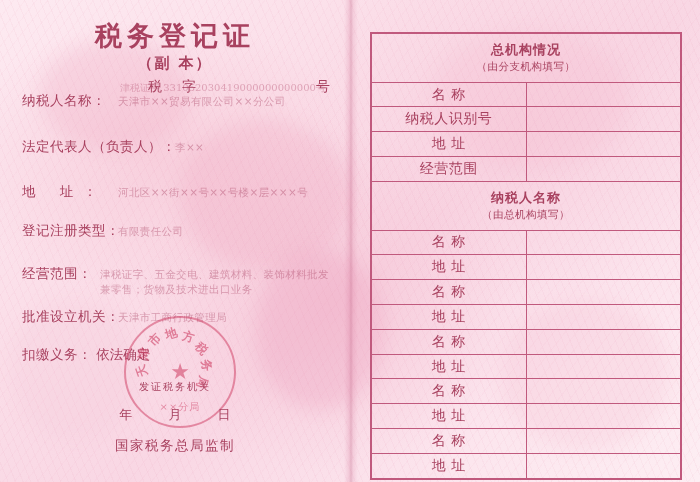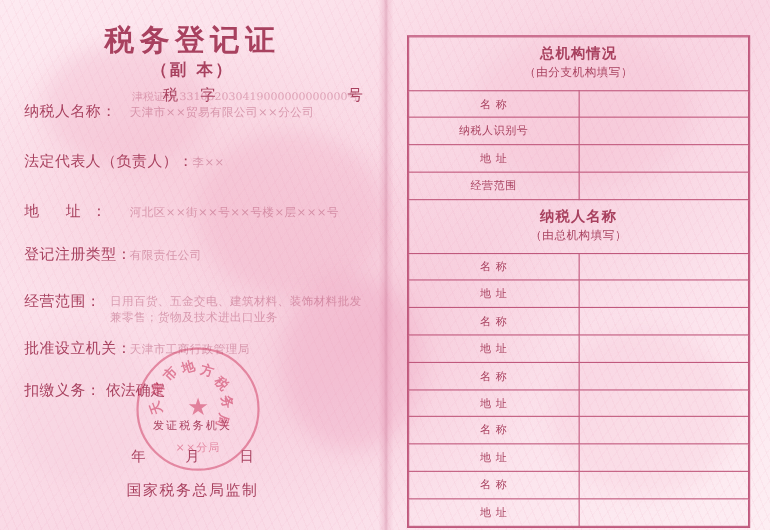--- a/index.html
+++ b/index.html
@@ -208,21 +208,21 @@
   }
   .tbl {
     width: 100%;
     height: 100%;
     border-collapse: collapse;
     table-layout: fixed;
     font-family: "DejaVu Serif", "Liberation Serif", serif;
   }
   .tbl td {
     border: 0.9px solid #c0597d;
-    font-size: 10px;
+    font-size: 14px;
     color: #a8415f;
     padding: 0;
     text-align: center;
     vertical-align: middle;
     height: 22px;
   }
   .tbl td.hdr {
     height: 44px;
     font-size: 13px;
     line-height: 17px;
@@ -285,21 +285,21 @@
     <div class="value" style="left:118px; top:186px;">河北区××街××号××号楼×层×××号</div>
 
     <div class="field" style="top:222px;">
       <span class="lab">登记注册类型：</span>
     </div>
     <div class="value" style="left:118px; top:225px;">有限责任公司</div>
 
     <div class="field" style="top:265px;">
       <span class="lab">经营范围：</span>
     </div>
-    <div class="value multi" style="left:100px; top:267px;">日用百货、五金交电、建筑材料、装饰材料批发兼零售；货物及技术进出口业务</div>
+    <div class="value multi" style="left:100px; top:267px;">津税证字、五金交电、建筑材料、装饰材料批发兼零售；货物及技术进出口业务</div>
 
     <div class="field" style="top:308px;">
       <span class="lab">批准设立机关：</span>
     </div>
     <div class="value" style="left:118px; top:311px;">天津市工商行政管理局</div>
 
     <div class="field" style="top:346px;">
       <span class="lab">扣缴义务：</span>
       <span>依法确定</span>
     </div>

